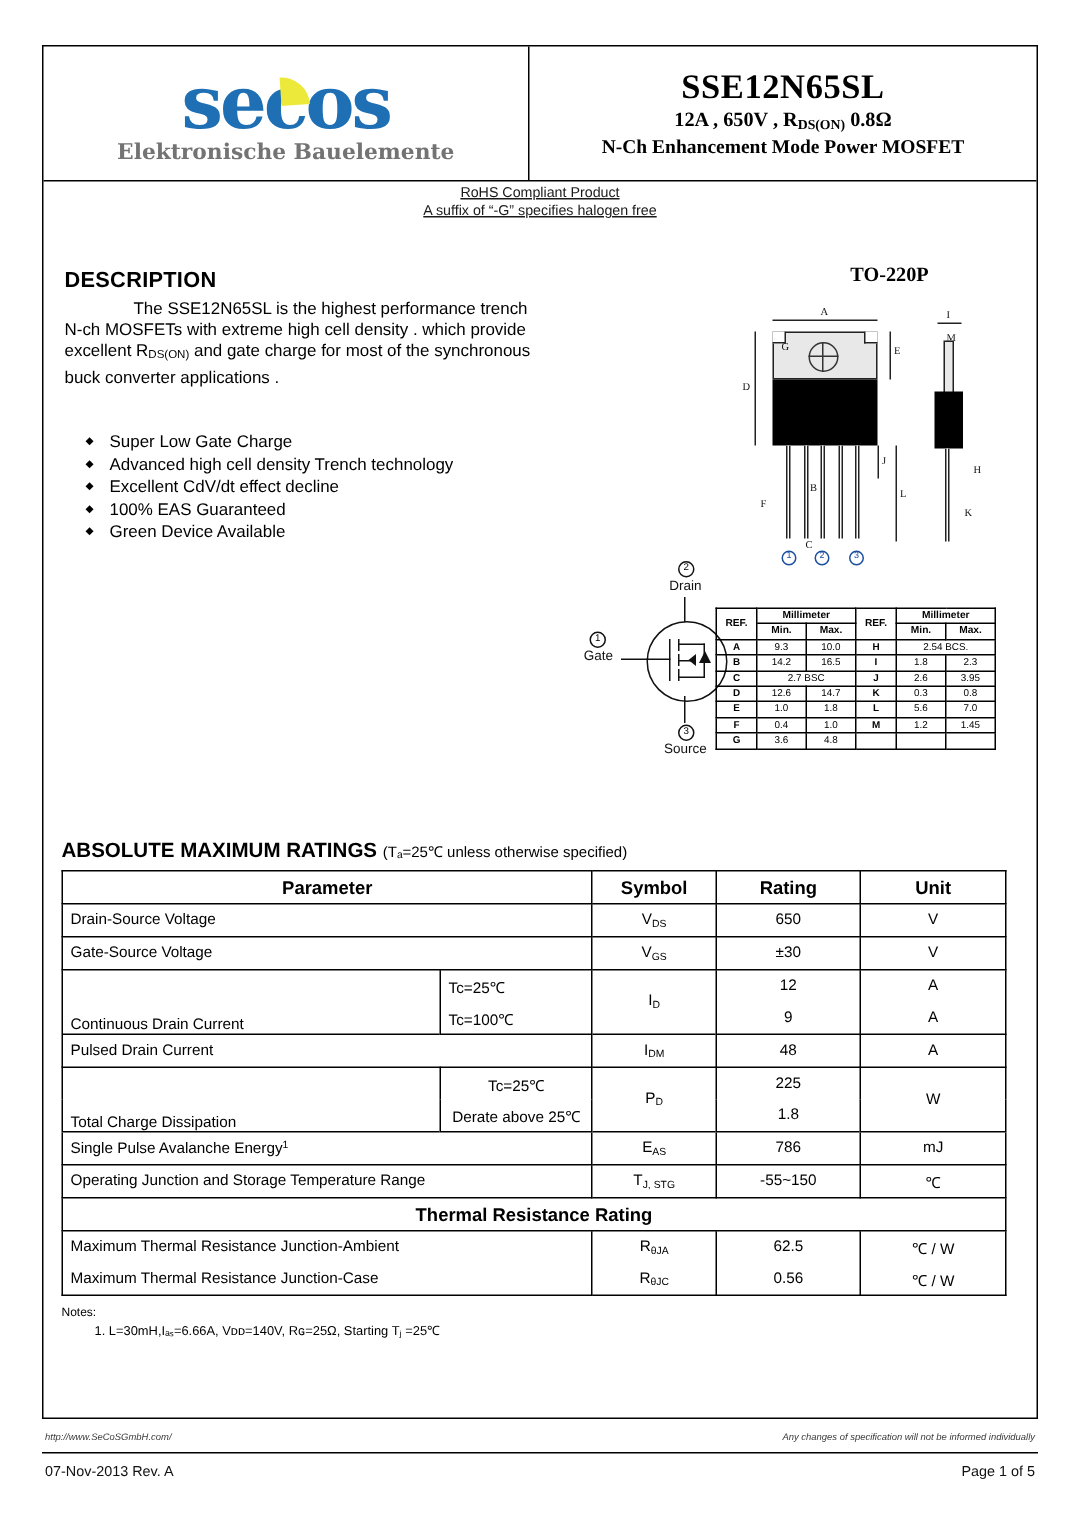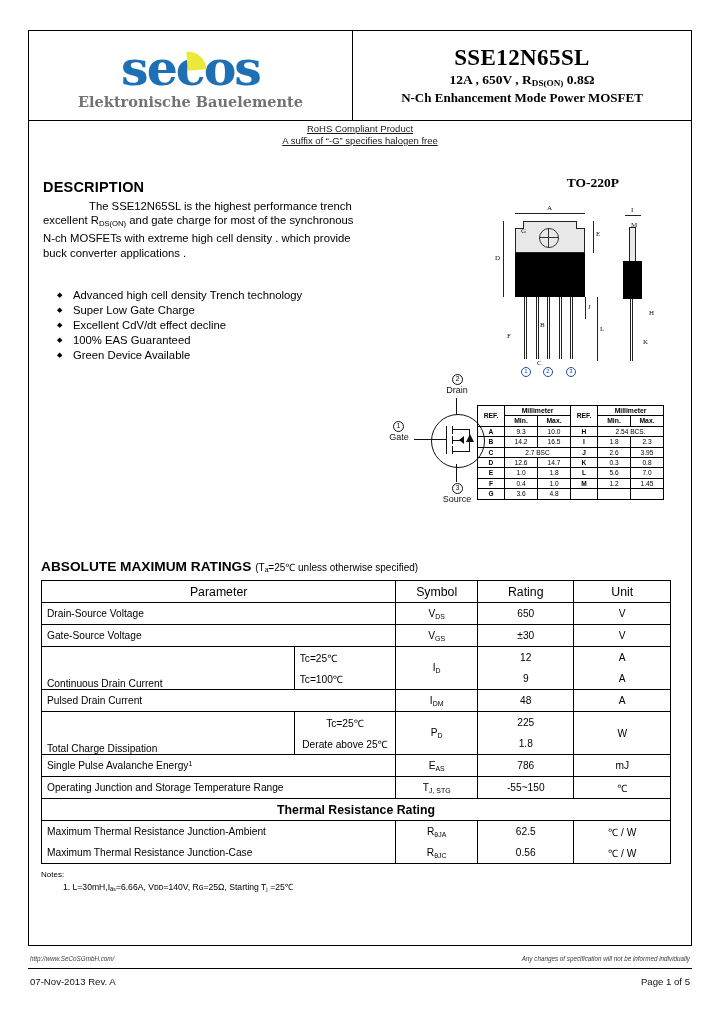--- a/index.html
+++ b/index.html
@@ -361,21 +361,21 @@
     padding: 0 5px;
     height: 21px;
   }
   .c-param { width: 300px; }
   .c-cond  { width: 105px; }
   .c-sym   { width: 80px;  text-align: center; }
   .c-rate  { width: 100px; text-align: center; }
   .c-unit  { width: 105px; text-align: center; }
   .thead td {
     text-align: center;
-    font-weight: normal;
+    font-weight: bold;
     font-size: 12.3px;
     height: 25px;
   }
   .section-row td {
     text-align: center;
     font-weight: bold;
     font-size: 12.3px;
     height: 23px;
     border-top: 2px solid #000;
   }
@@ -442,30 +442,30 @@
 
     <div class="rohs">
       <div><span>RoHS Compliant Product</span></div>
       <div><span>A suffix of “-G” specifies halogen free</span></div>
     </div>
 
     <div id="description-block">
       <div class="sec-title">DESCRIPTION</div>
       <div class="desc-body">
         <div class="indent">The SSE12N65SL is the highest performance trench</div>
+        <div>N-ch MOSFETs with extreme high cell density . which provide</div>
         <div><span>excellent R</span><sub>DS(ON)</sub><span> and gate charge for most of the synchronous</span></div>
-        <div>N-ch MOSFETs with extreme high cell density . which provide</div>
         <div>buck converter applications .</div>
       </div>
     </div>
 
     <div id="features-block">
       <ul class="feat-list">
+        <li>Super Low Gate Charge</li>
         <li>Advanced high cell density Trench technology</li>
-        <li>Super Low Gate Charge</li>
         <li>Excellent CdV/dt effect decline</li>
         <li>100% EAS Guaranteed</li>
         <li>Green Device Available</li>
       </ul>
     </div>
 
     <div id="package-block">
       <div class="pkg-label">TO-220P</div>
       <div class="pkg-draw">
 

